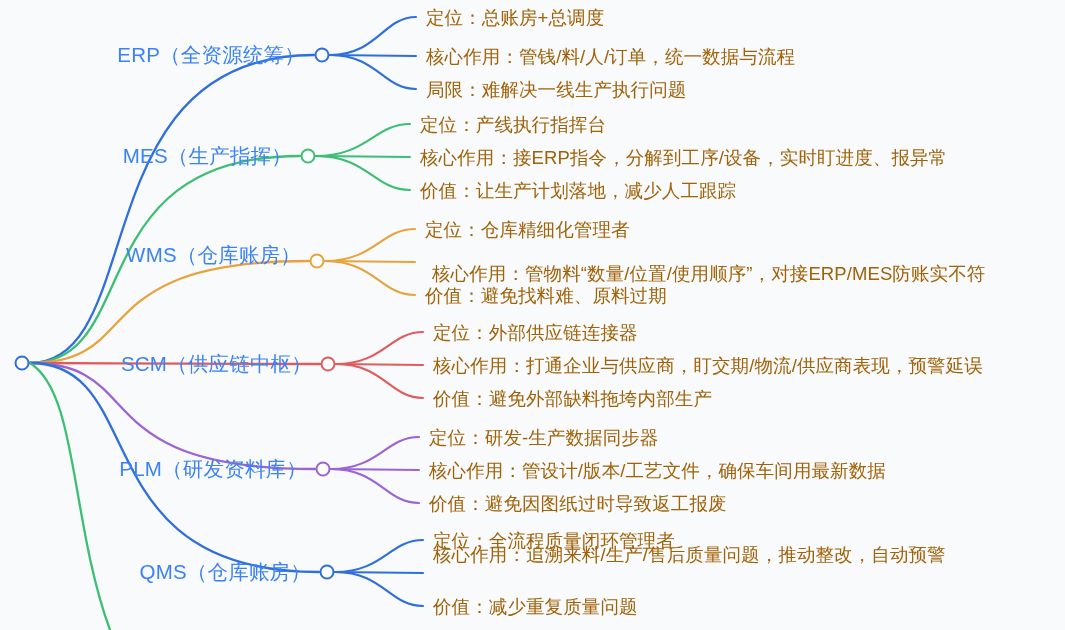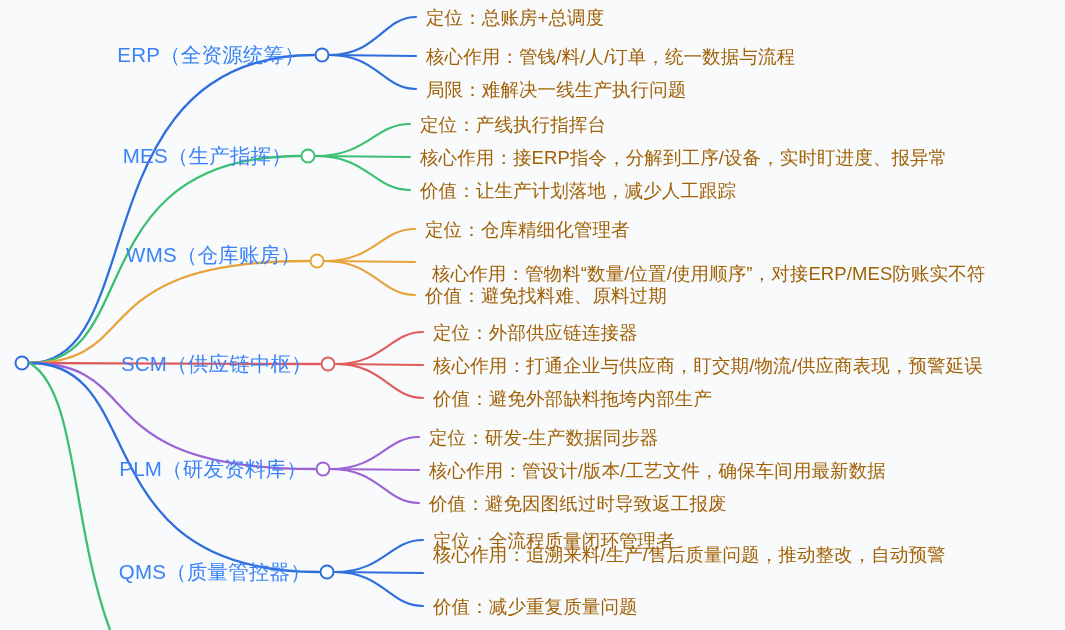--- a/index.html
+++ b/index.html
@@ -101,21 +101,21 @@
       <div class="node-circle" style="left: 328px; top: 364px; border-color: rgb(224, 91, 91);"></div>
       <div class="node-circle" style="left: 323px; top: 469px; border-color: rgb(155, 99, 211);"></div>
       <div class="node-circle" style="left: 327px; top: 572px; border-color: rgb(47, 111, 221);"></div>
     </div>
   <div id="labels-layer">
       <div class="branch-title" style="top: 55px; right: 760px;">ERP（全资源统筹）</div>
       <div class="branch-title" style="top: 156px; right: 773px;">MES（生产指挥）</div>
       <div class="branch-title" style="top: 255px; right: 764px;">WMS（仓库账房）</div>
       <div class="branch-title" style="top: 364px; right: 753px;">SCM（供应链中枢）</div>
       <div class="branch-title" style="top: 469px; right: 758px;">PLM（研发资料库）</div>
-      <div class="branch-title" style="top: 572px; right: 754px;">QMS（质量管控器）</div>
+      <div class="branch-title" style="top: 572px; right: 754px;">QMS（仓库账房）</div>
     </div>
   <div id="leaves-layer">
       <div class="leaf-text" style="top: 17px; left: 426px;">定位：总账房+总调度</div>
       <div class="leaf-text" style="top: 56px; left: 426px;">核心作用：管钱/料/人/订单，统一数据与流程</div>
       <div class="leaf-text" style="top: 89px; left: 426px;">局限：难解决一线生产执行问题</div>
       <div class="leaf-text" style="top: 124px; left: 420px; text-align: center;">定位：产线执行指挥台</div>
       <div class="leaf-text" style="top: 157px; left: 420px;">核心作用：接ERP指令，分解到工序/设备，实时盯进度、报异常</div>
       <div class="leaf-text" style="top: 190px; left: 420px;">价值：让生产计划落地，减少人工跟踪</div>
       <div class="leaf-text" style="top: 229px; left: 425px;">定位：仓库精细化管理者</div>
       <div class="leaf-text" style="top: 273px; left: 425px; margin-left: 7px;">核心作用：管物料“数量/位置/使用顺序”，对接ERP/MES防账实不符</div>

